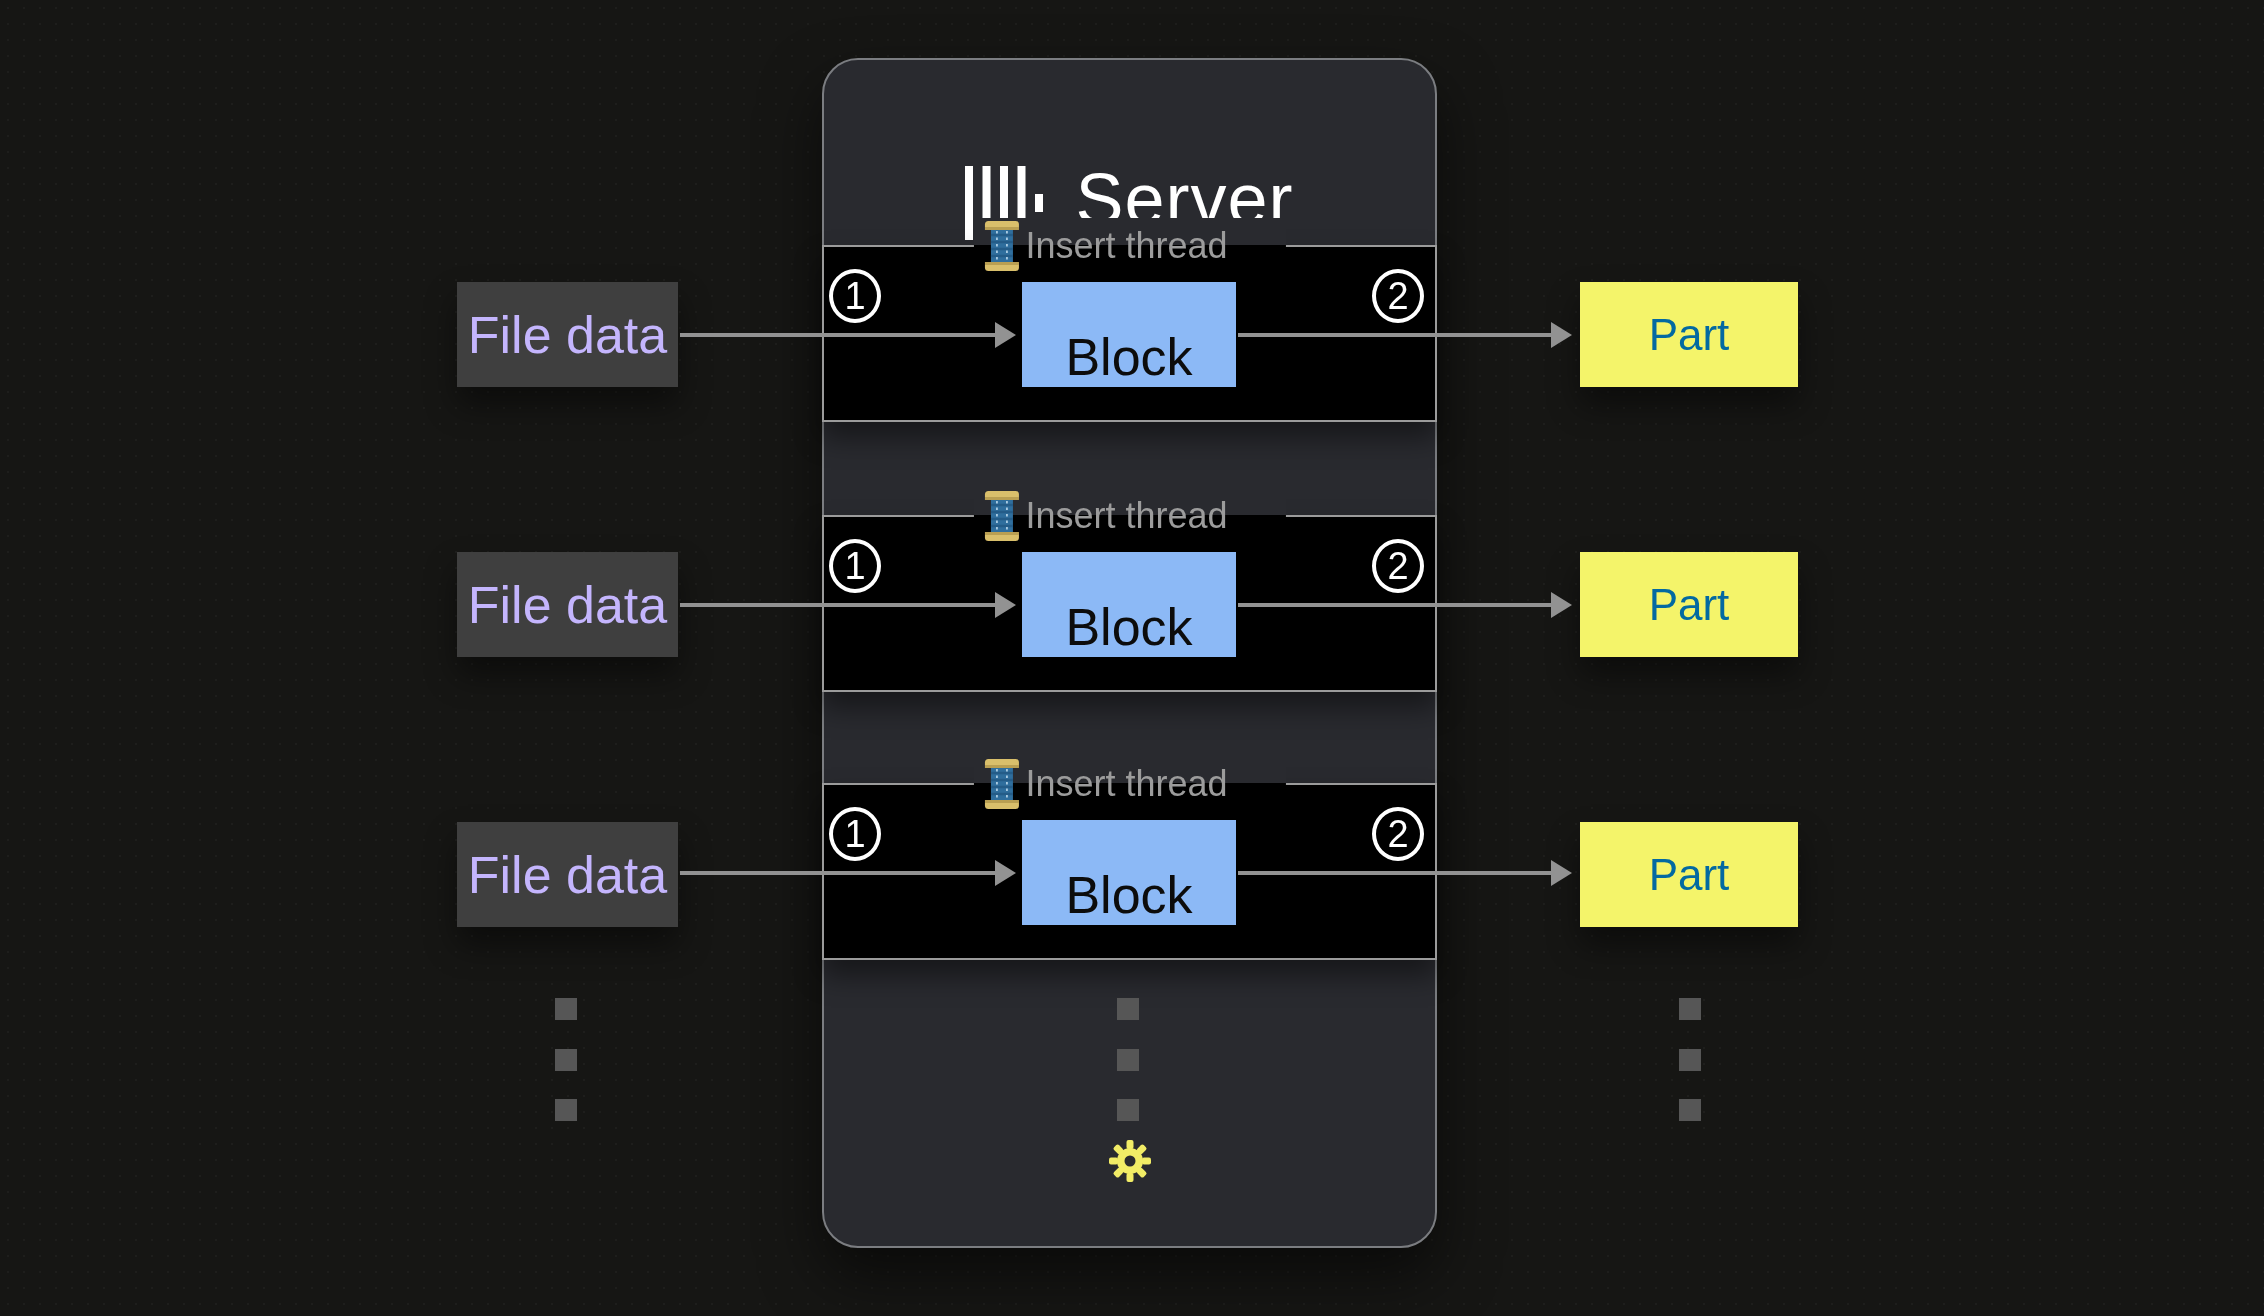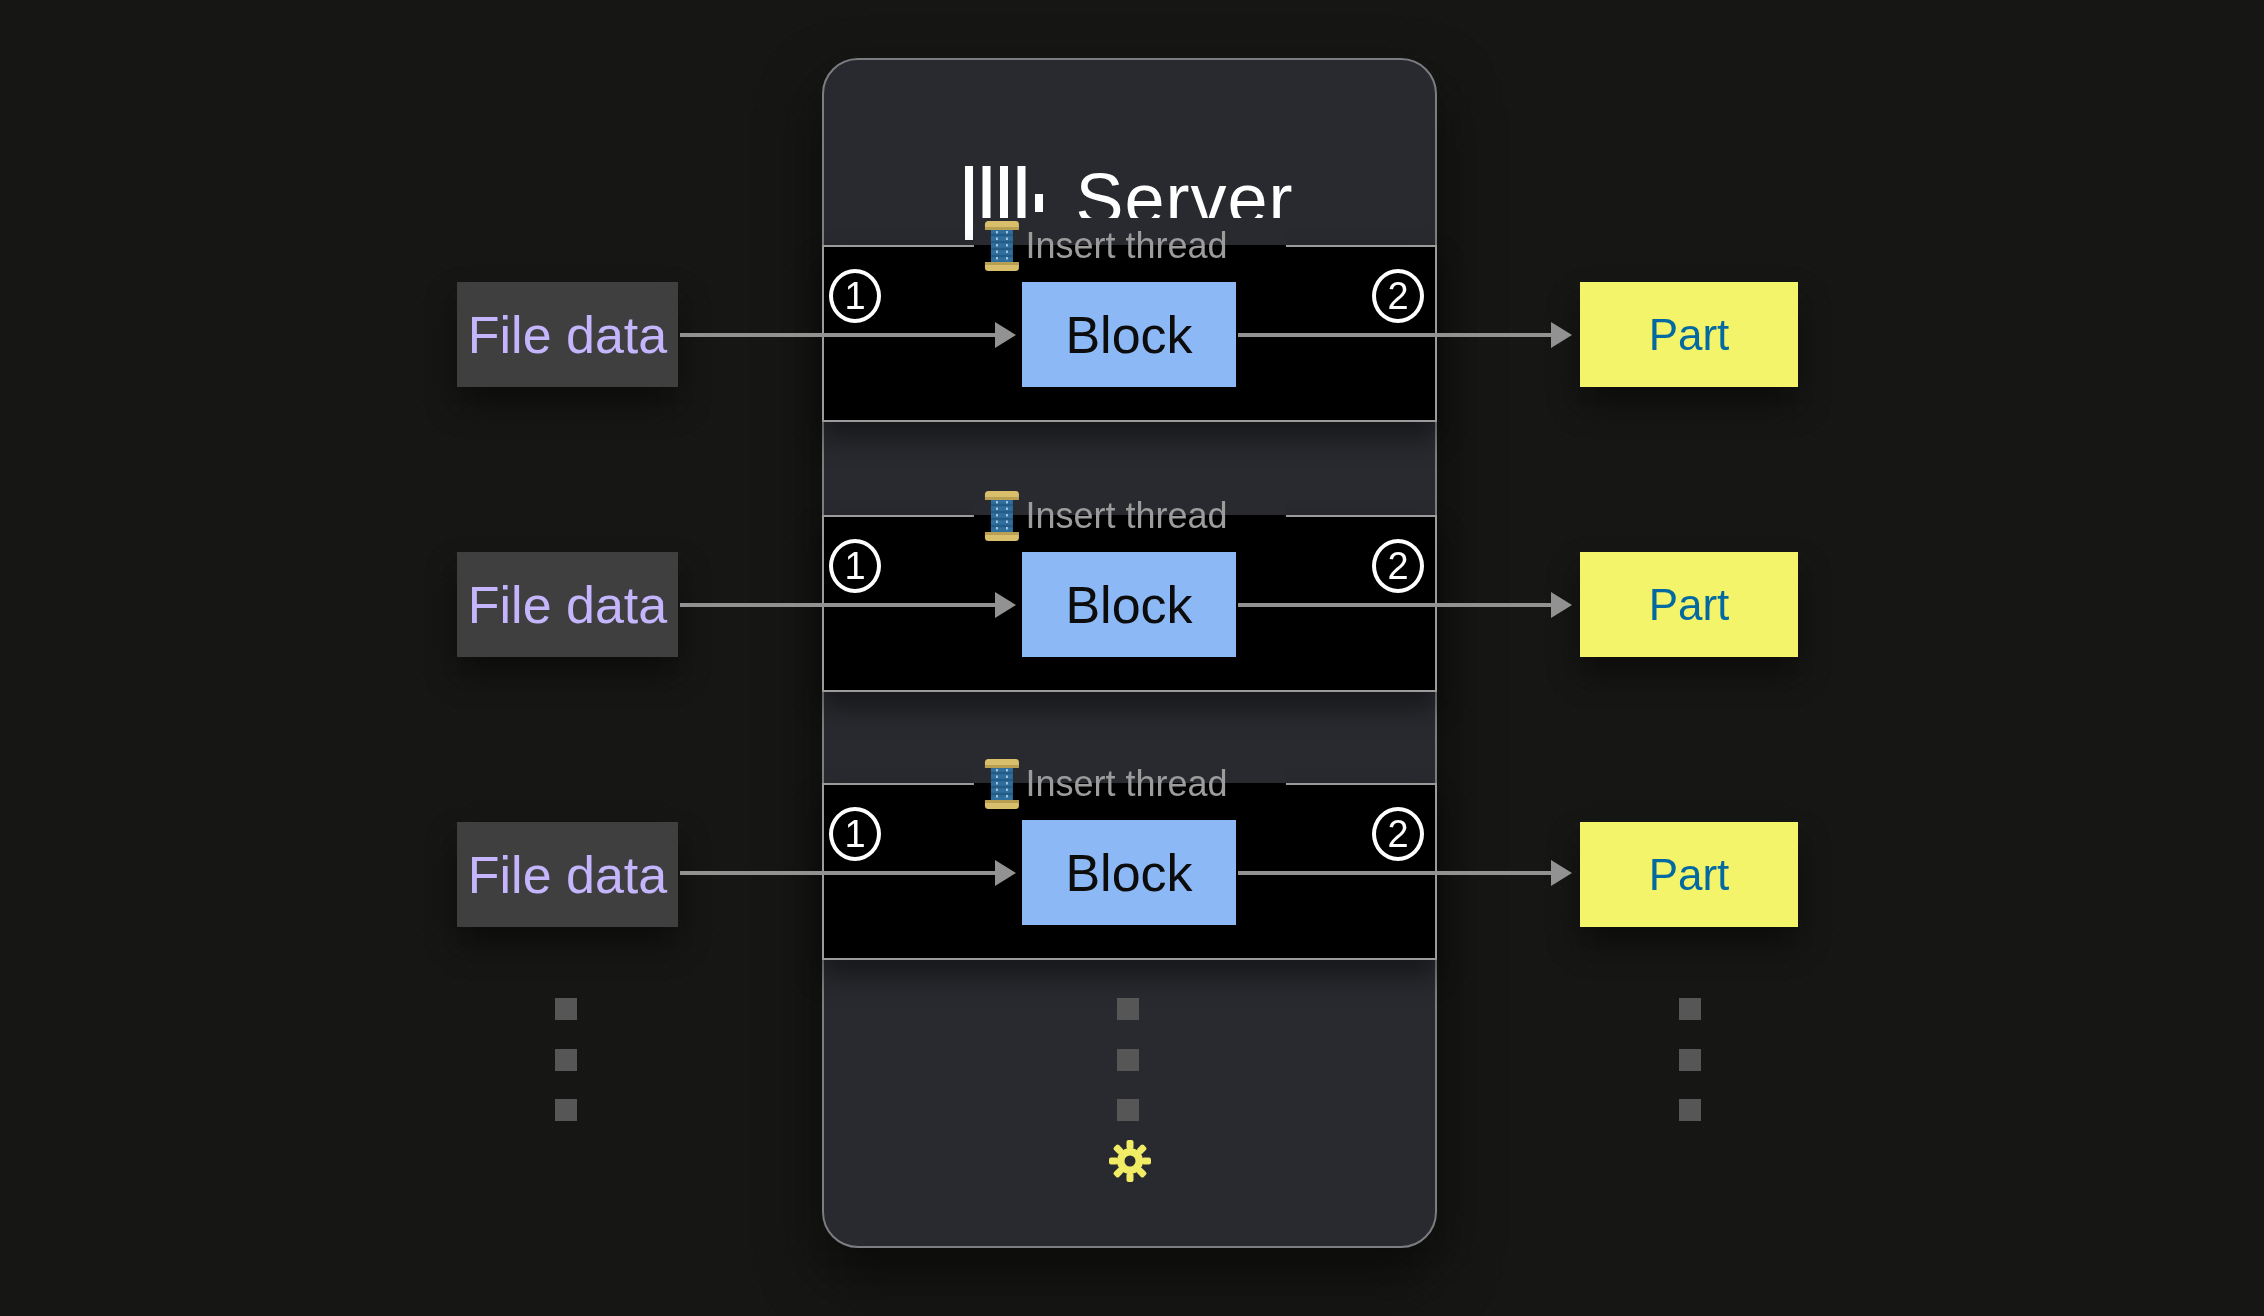--- a/index.html
+++ b/index.html
@@ -42,21 +42,21 @@
   .legend{
     position:absolute;top:-29px;left:50%;transform:translateX(-50%);
     height:56px;display:flex;align-items:center;gap:6px;
     padding:0 58px 0 10px;
     background:linear-gradient(to bottom, var(--server_bg,#292a2f) 0 48%, var(--row_bg,#000) 48% 100%);
     color:var(--legend_text,#9c9c9c);font-size:36px;line-height:1;white-space:nowrap;
   }
   .block{
     position:absolute;left:198px;top:35px;width:214px;height:105px;
     background:var(--block_fill,#8cb9f6);
-    display:flex;align-items:center;justify-content:center;
+    display:flex;align-items:flex-end;justify-content:center;
     color:#0c0c0c;font-size:52px;
   }
   .step-circle{
     position:absolute;top:22px;width:44px;height:46px;
     border:4px solid #fff;border-radius:50%;
     display:flex;align-items:center;justify-content:center;
     color:#fff;font-size:38px;
   }
   .step-in{left:5px}
   .step-out{left:548px}

